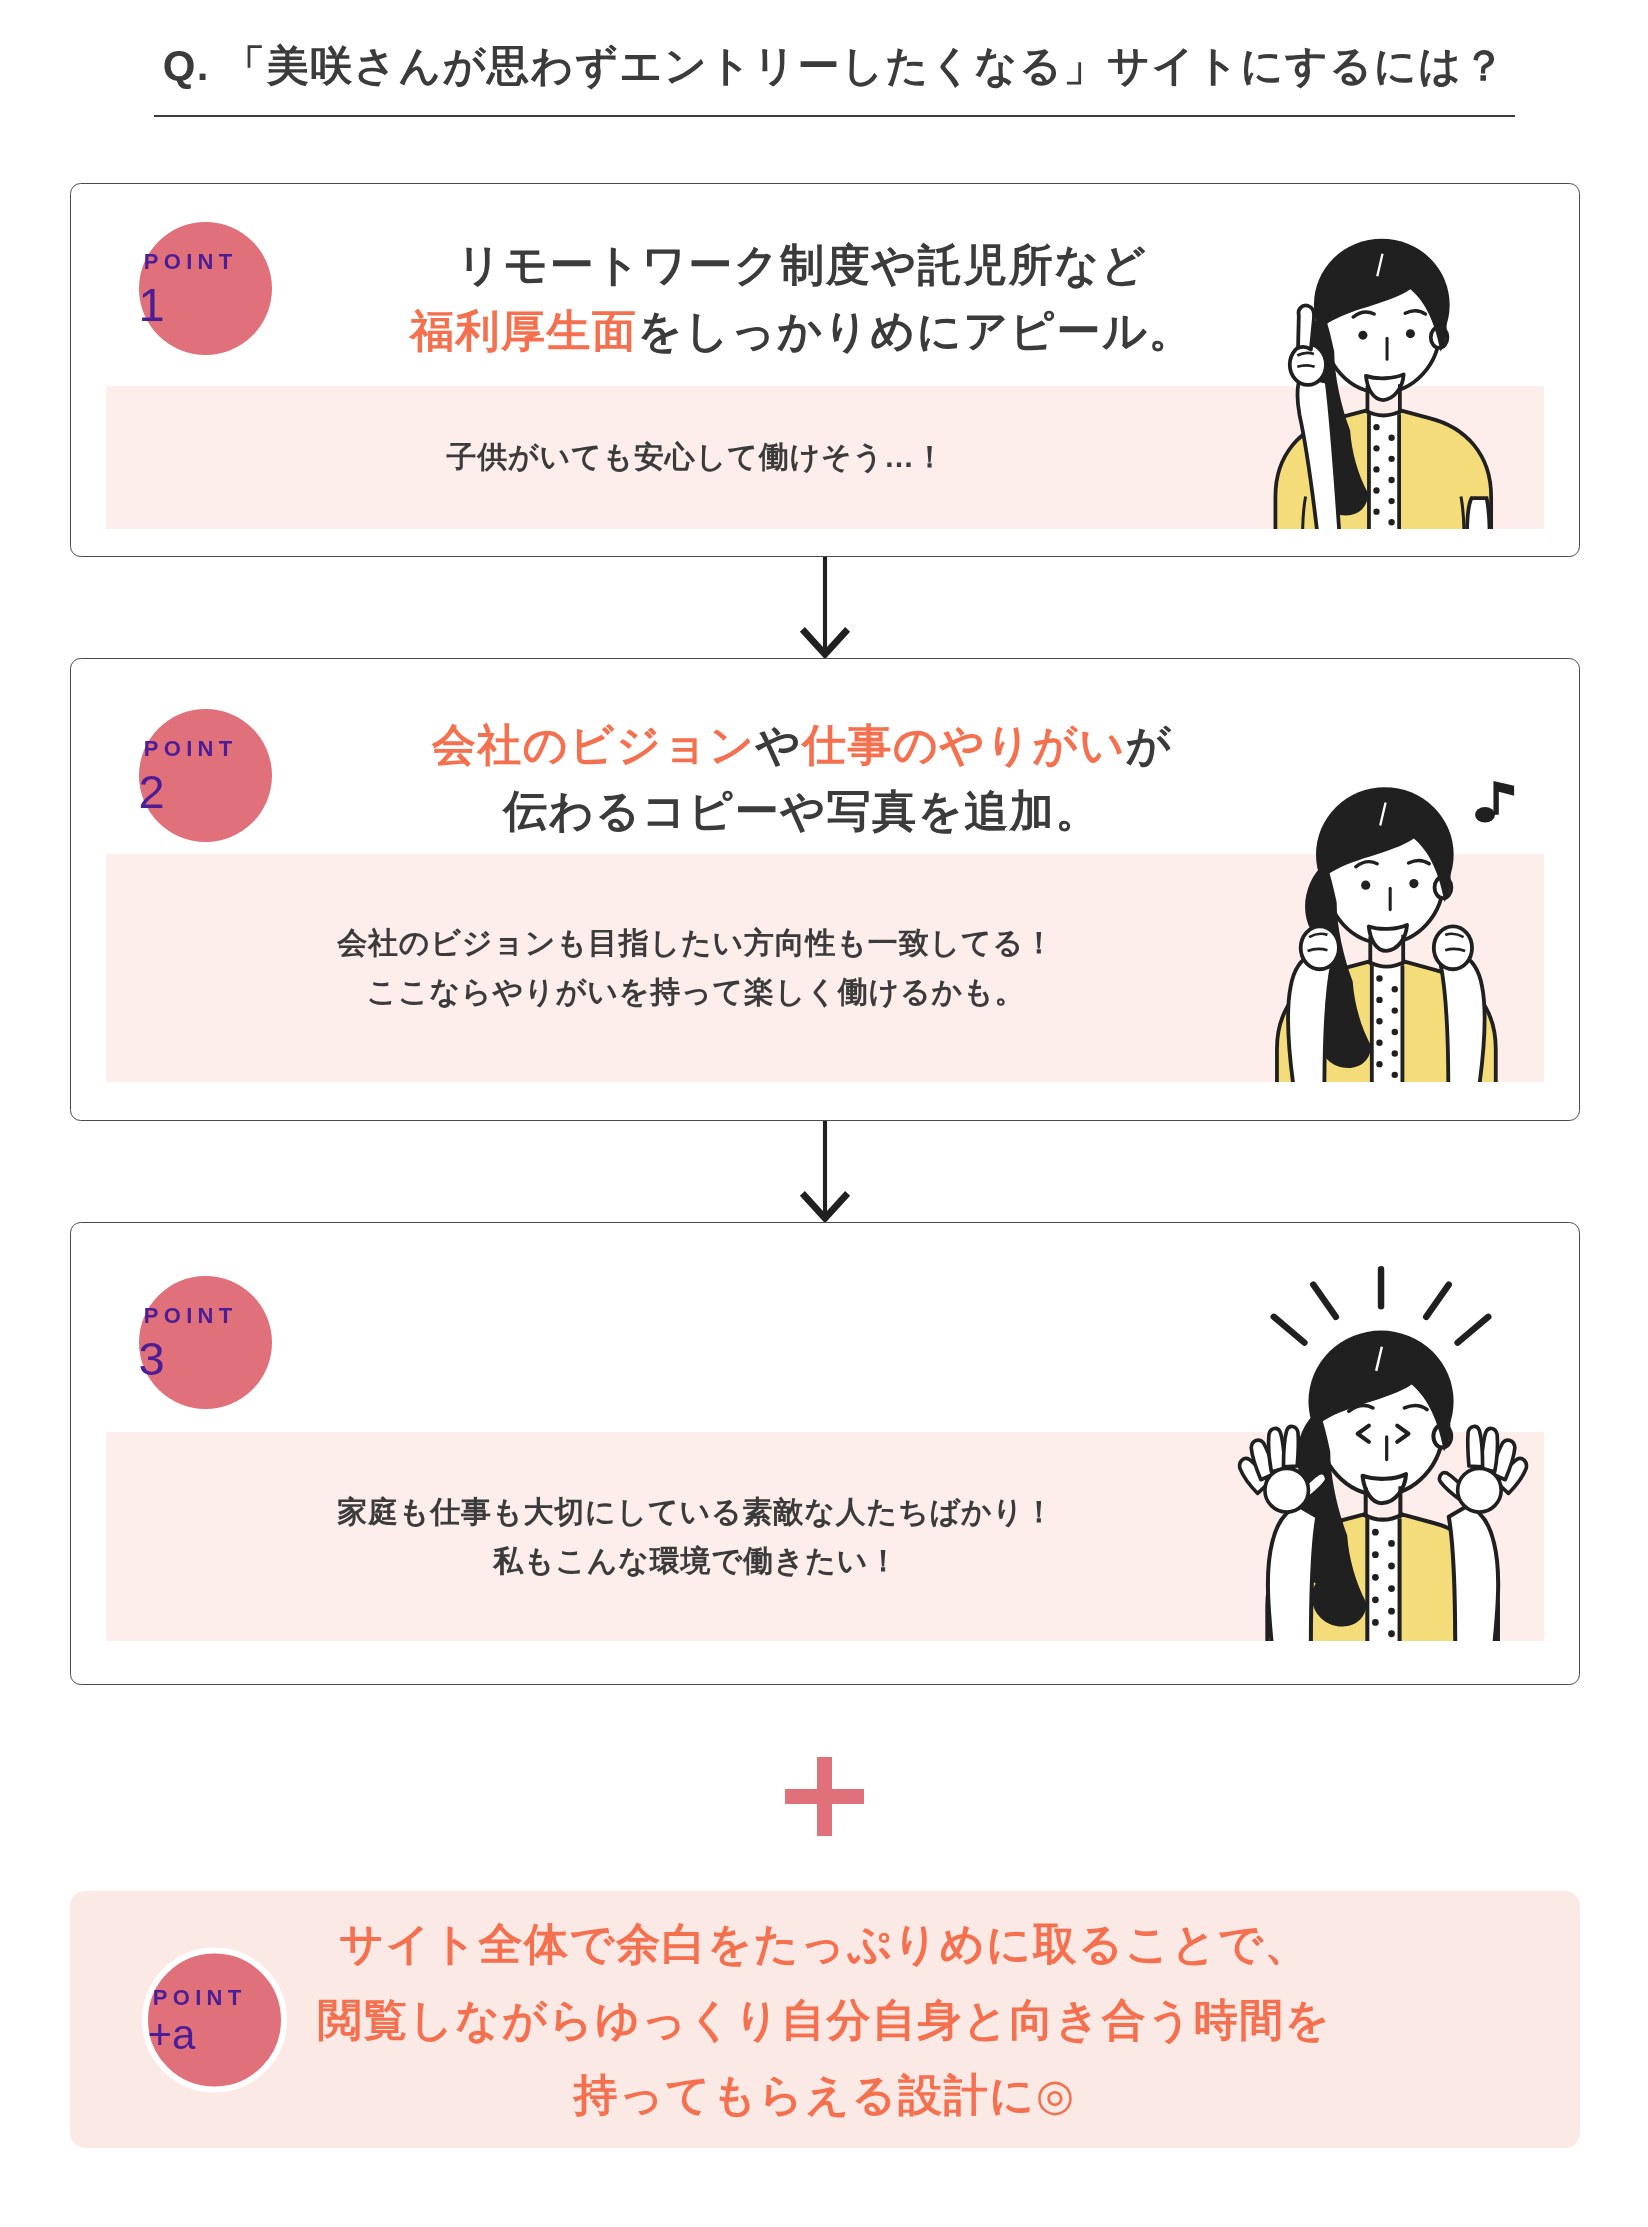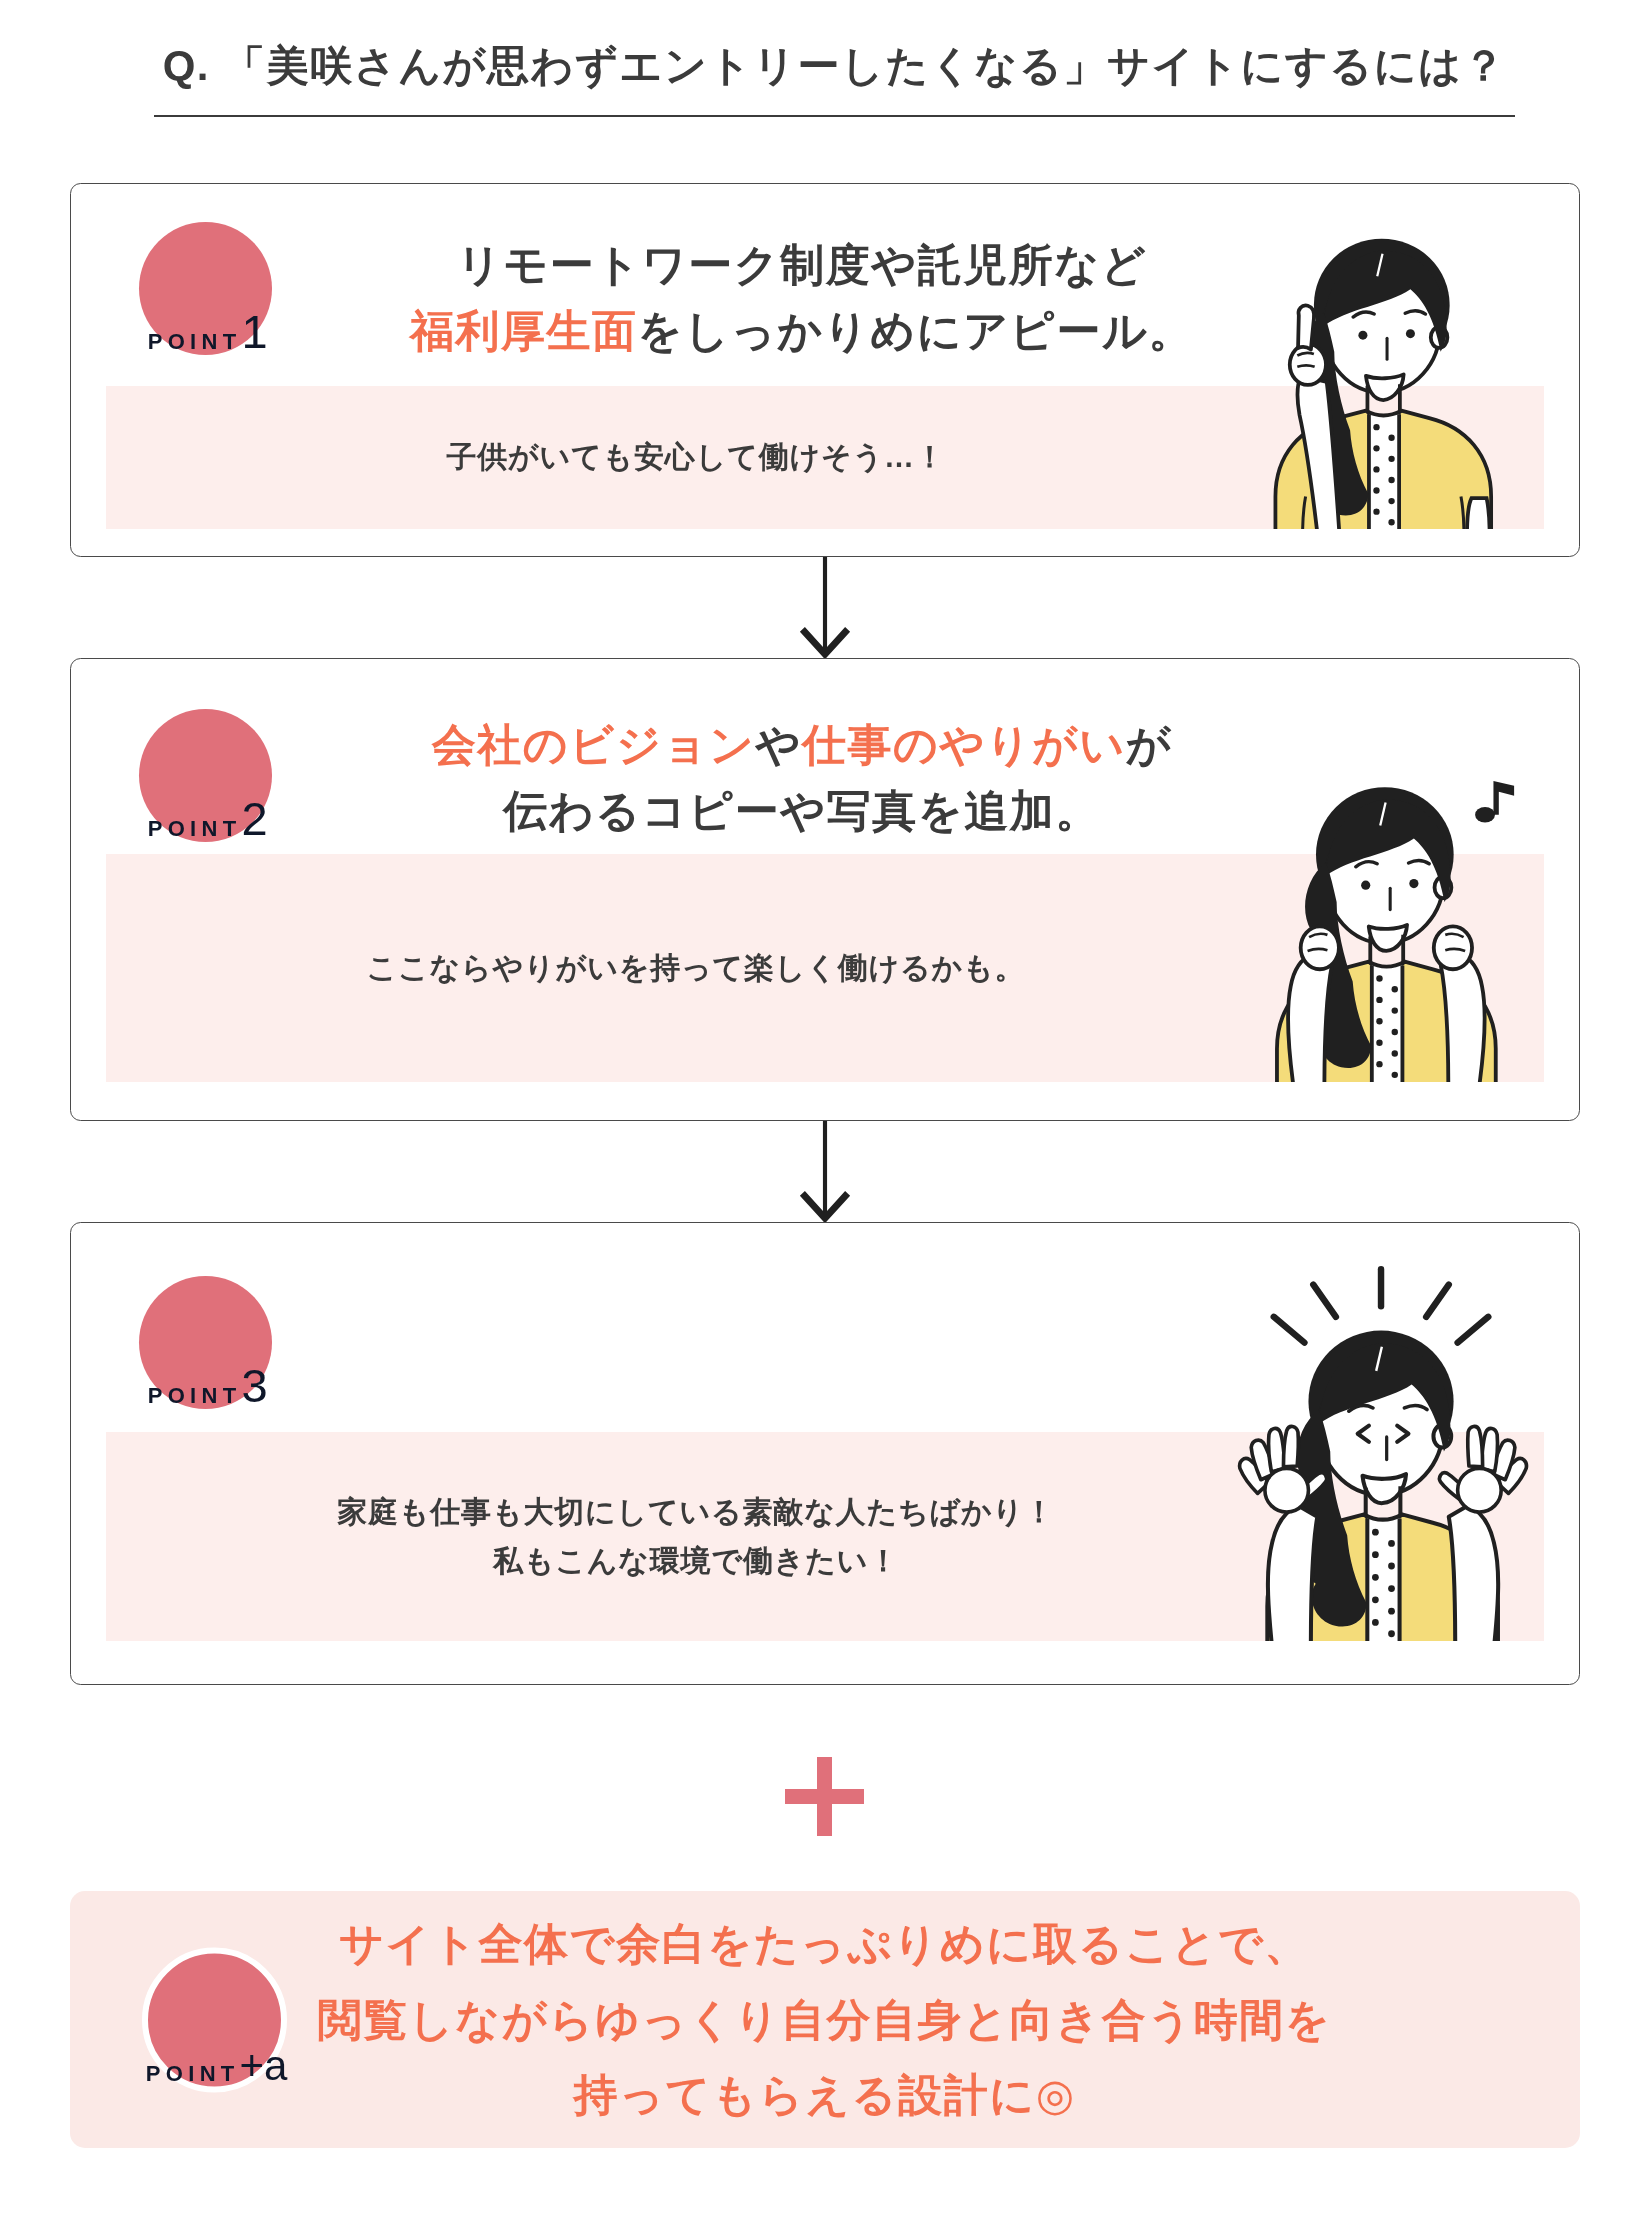--- a/index.html
+++ b/index.html
@@ -23,22 +23,22 @@
     width:1510px;margin:0 auto;background:#ffffff;
     border:1.5px solid #4a4a4a;border-radius:10.6px;
     position:relative;overflow:hidden;box-sizing:border-box;
   }
   #card1{height:374px;margin-top:66px;}
   #card2{height:463px;}
   #card3{height:463px;}
 
   .badge{
     position:absolute;left:68px;width:133px;height:133px;border-radius:50%;
-    background:#E0707A;color:#0f172a;
-    display:flex;flex-direction:row;align-items:flex-end;justify-content:center;
+    background:#E0707A;color:#4c1d95;
+    display:flex;flex-direction:column;align-items:flex-start;justify-content:center;
   }
   #card1 .badge{top:38px;}
   #card2 .badge{top:50px;}
   #card3 .badge{top:53px;}
   .badge-label{font-size:22px;letter-spacing:5.3px;padding-left:5.3px;font-weight:600;}
   .badge-number{font-size:47px;line-height:1;margin-top:6px;font-weight:500;}
 
   .heading{
     position:absolute;left:242px;right:287px;text-align:center;
     font-size:44px;font-weight:800;line-height:1.5;letter-spacing:1.5px;color:#3B3B3B;
@@ -163,20 +163,21 @@
       <span class="badge-label">POINT</span>
       <span class="badge-number">2</span>
     </div>
     <div class="heading">
       <div>
         <span class="accent">会社のビジョン</span><span>や</span><span class="accent">仕事のやりがい</span><span>が</span>
       </div>
       <div><span>伝わるコピーや写真を追加。</span></div>
     </div>
     <div class="band">
+      <div>会社のビジョンも目指したい方向性も一致してる！</div>
       <div>ここならやりがいを持って楽しく働けるかも。</div>
     </div>
     <svg class="illust" viewBox="0 0 400 415" xmlns="http://www.w3.org/2000/svg">
       <ellipse cx="205" cy="118" rx="90" ry="88" fill="#202020"></ellipse>
       <ellipse cx="205" cy="150" rx="77" ry="84" fill="#fff" stroke="#202020" stroke-width="5"></ellipse>
       <ellipse cx="281" cy="161" rx="11" ry="14" fill="#fff" stroke="#202020" stroke-width="5"></ellipse>
       <path d="M128,146 C132,72 178,44 213,46 C258,49 290,84 291,148 C291,162 288,172 283,180 C274,132 258,110 243,97 C214,117 158,123 128,146 Z" fill="#202020"></path>
       <path d="M206,50 L199,80" stroke="#fff" stroke-width="3" fill="none"></path>
       <path d="M167,134 q14,-11 28,-4" stroke="#202020" stroke-width="4.5" fill="none" stroke-linecap="round"></path>
       <path d="M236,129 q15,-7 27,1" stroke="#202020" stroke-width="4.5" fill="none" stroke-linecap="round"></path>

